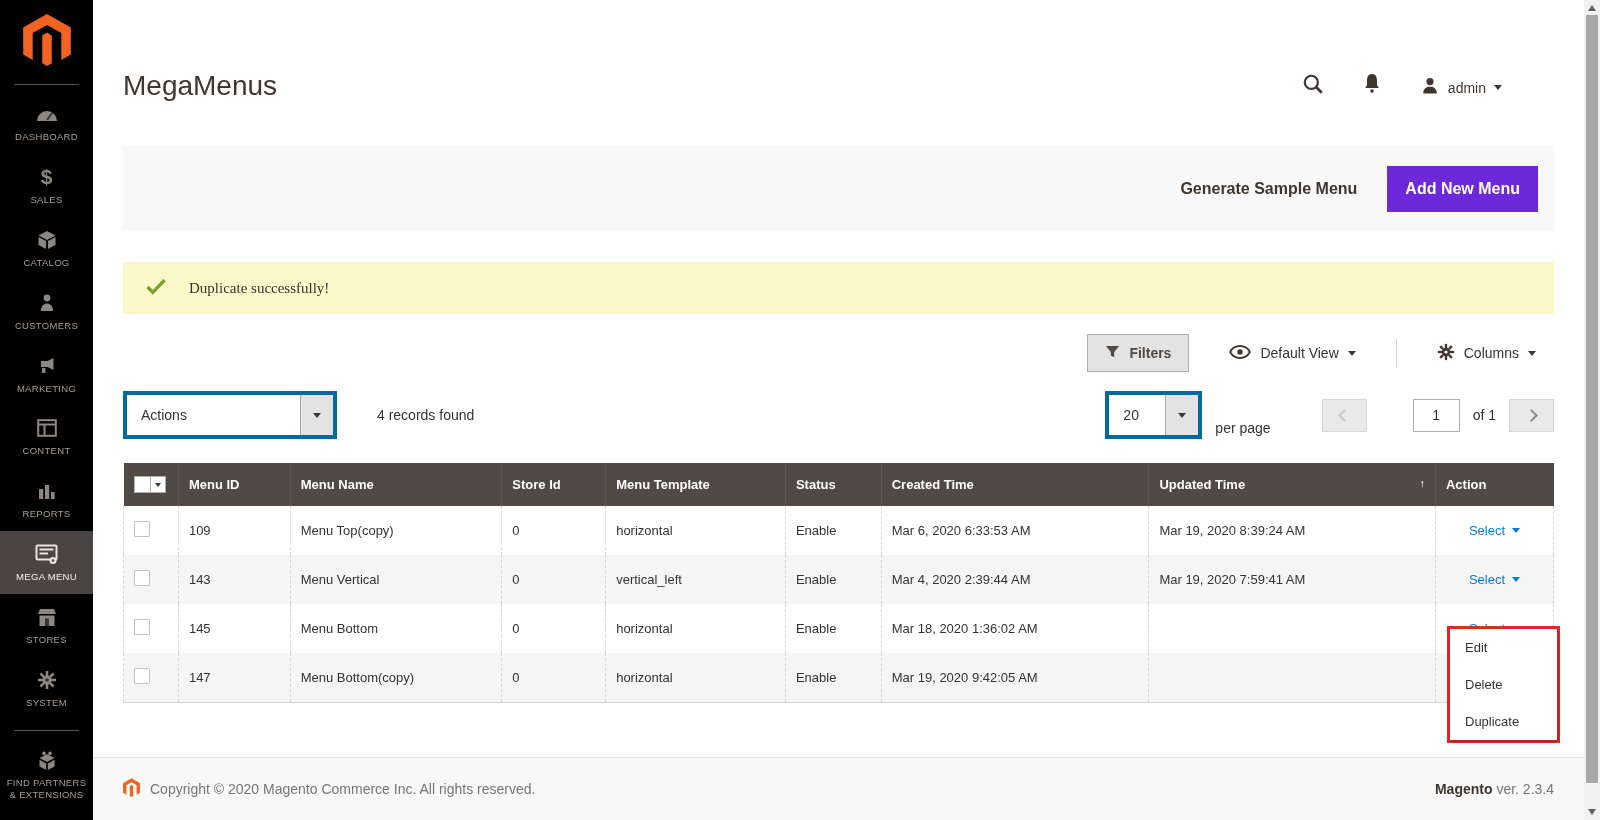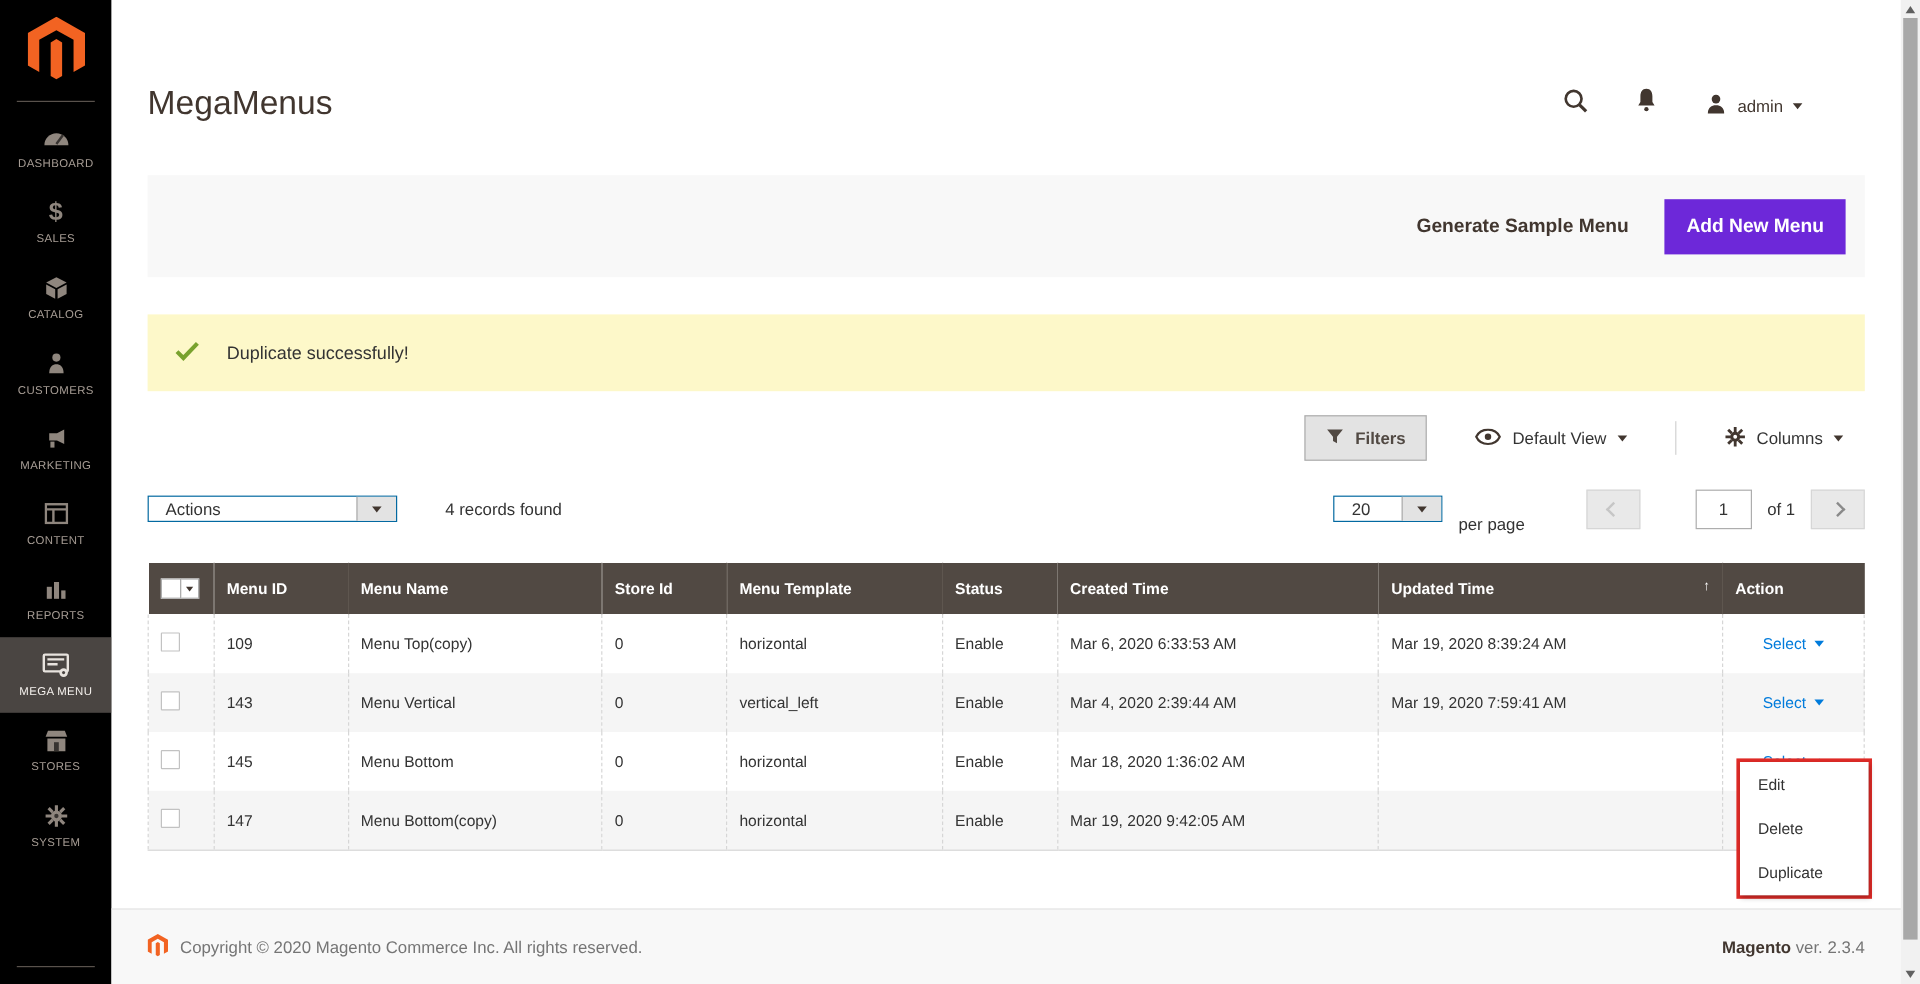--- a/index.html
+++ b/index.html
@@ -27,31 +27,31 @@
   .page-title { font-size:28px; font-weight:400; color:#41362f; }
   .header-icons { display:flex; align-items:flex-end; gap:38px; padding-right:52px; }
   .admin-chip { display:flex; align-items:center; gap:8px; font-size:14px; color:#41362f; cursor:pointer; }
 
   
   .page-actions { margin-top:44px; height:85px; background:#f8f8f8; display:flex; align-items:center; justify-content:flex-end; gap:30px; padding-right:16px; }
   .generate-link { font-size:16px; font-weight:700; color:#41362f; cursor:pointer; }
   .btn-primary { background:#6d28d9; color:#fff; border:none; font-size:16px; font-weight:700; padding:14px 18px; cursor:pointer; font-family:inherit; }
 
   
-  .msg-success { margin-top:31px; height:64px; background:#fdf8c9; display:flex; align-items:center; gap:22px; padding:0 22px; font-size:15px; color:#333; }
+  .msg-success { margin-top:31px; height:52px; background:#fdf8c9; display:flex; align-items:center; gap:22px; padding:0 22px; font-size:15px; color:#333;font-family:Liberation Serif, serif; }
 
   
   .grid-controls { margin-top:20px; display:flex; align-items:center; justify-content:flex-end; gap:40px; padding-right:18px; }
   .btn-filters { display:flex; align-items:center; gap:9px; background:#e3e3e3; border:1px solid #adadad; padding:9px 17px; font-size:14px; font-weight:600; color:#514943; cursor:pointer; font-family:inherit; }
   .ctrl-group { display:flex; align-items:center; gap:9px; font-size:14px; color:#333; cursor:pointer; }
   .vdiv { width:1px; height:28px; background:#d1d1d1; }
 
   
   .actions-bar { margin-top:19px; display:flex; align-items:center; }
-  .select-box { display:flex; border:1px solid #0369a1; background:#fff; height:22px; cursor:pointer; }
+  .select-box { display:flex; border:4px solid #0369a1; background:#fff; height:48px; cursor:pointer; }
   .select-box .val { display:flex; align-items:center; padding:0 14px; font-size:14px; color:#333; }
   .select-box .caret-zone { width:33px; background:#e3e3e3; border-left:1px solid #adadad; display:flex; align-items:center; justify-content:center; }
   .actions-select .val { width:173px; }
   .records { margin-left:40px; font-size:14px; color:#333; }
   .pager { margin-left:auto; display:flex; align-items:center; gap:13px; }
   .perpage-select .val { width:56px; }
   .pager-label { font-size:14px;margin-top:26px; }
   .pg-btn { width:45px; height:33px; background:#e9e9e9; border:1px solid #d6d6d6; display:flex; align-items:center; justify-content:center; cursor:pointer; }
   .pg-btn.disabled { cursor:default; }
   .page-input { width:47px; height:33px; border:1px solid #adadad; text-align:center; font-size:14px; font-family:inherit; color:#333; }
@@ -220,20 +220,32 @@
           </g>
           <circle cx="10" cy="10" r="4.6" fill="#8f867e"></circle>
           <circle cx="10" cy="10" r="1.8" fill="#373330"></circle>
         </svg>
     </span>
     <span class="ilabel">SYSTEM</span>
   </div>
 
   <div class="bottom-group">
     <div class="side-divider"></div>
+    <div class="nav-item">
+      <span class="nav-icon">
+        <svg width="20" height="21" viewBox="0 0 20 21">
+            <circle cx="7" cy="3.4" r="1.8" fill="#8f867e"></circle>
+            <circle cx="13" cy="3.4" r="1.8" fill="#8f867e"></circle>
+            <path d="M10 4 L17.5 8 L10 12 L2.5 8 Z" fill="#8f867e"></path>
+            <path d="M2.5 9.8 L9.2 13.4 L9.2 20 L2.5 16.4 Z" fill="#8f867e"></path>
+            <path d="M17.5 9.8 L10.8 13.4 L10.8 20 L17.5 16.4 Z" fill="#8f867e"></path>
+          </svg>
+      </span>
+      <span class="ilabel"><span>FIND PARTNERS</span><br><span>&amp; EXTENSIONS</span></span>
+    </div>
   </div>
 </div>
 
 <div class="main">
   <div class="content">
 
     <div class="page-header">
       <h1 class="page-title">MegaMenus</h1>
       <div class="header-icons">
         <span style="cursor:pointer;">

